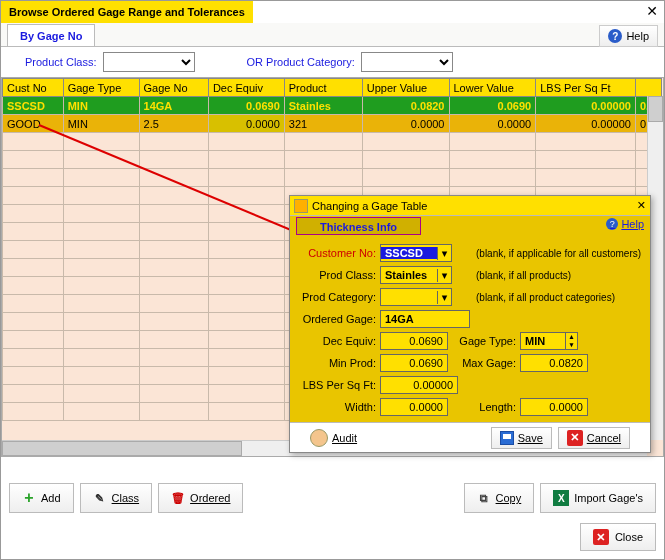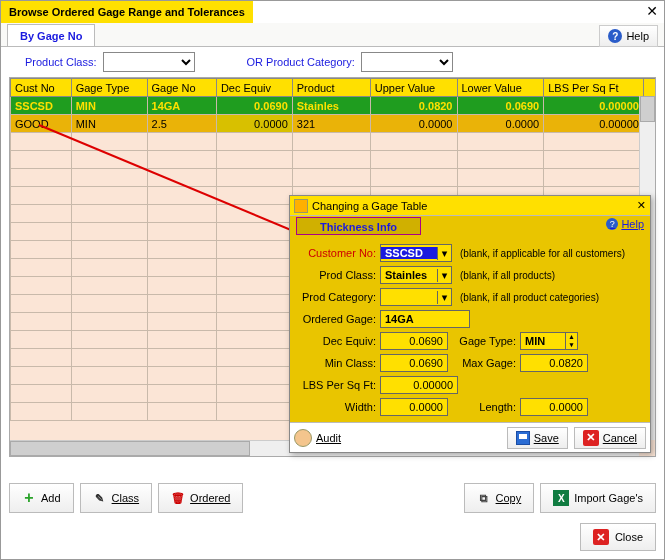--- a/index.html
+++ b/index.html
@@ -7,21 +7,21 @@
 .titlebar{height:22px;background:#fff;display:flex;align-items:center;position:relative}
 .titlebar .title{background:#ffe000;height:22px;line-height:22px;padding:0 8px;font-weight:700;color:#000}
 .titlebar .close-x{position:absolute;right:6px;top:2px;font-size:14px;cursor:pointer}
 .tabstrip{height:24px;display:flex;align-items:flex-end;background:#f9f9f7;border-bottom:1px solid #bbb;position:relative;padding-left:6px}
 .tab{height:22px;line-height:22px;padding:0 12px;border:1px solid #bbb;border-bottom:none;background:#fff;color:#1a1adf;font-weight:700}
 .helpbtn{position:absolute;right:6px;top:2px;height:22px;display:flex;align-items:center;gap:4px;border:1px solid #ccc;background:linear-gradient(#fff,#eee);padding:0 8px;cursor:pointer}
 .helpbtn .q{width:14px;height:14px;border-radius:50%;background:#2a5cc9;color:#fff;font-weight:700;display:flex;align-items:center;justify-content:center;font-size:10px}
 .filters{height:30px;display:flex;align-items:center;gap:6px;padding:0 24px;color:#1a1adf;background:#fff}
 .filters label{color:#1a1adf}
 .filters select{height:20px;border:1px solid #888;background:#fff;width:92px}
-.grid-wrap{margin:0 8px;border:1px solid #aaa;background:#fbe5d6;height:380px;overflow:hidden;position:relative}
+.grid-wrap{margin:0 0;border:1px solid #aaa;background:#fbe5d6;height:380px;overflow:hidden;position:relative}
 table.grid{border-collapse:collapse;width:660px;table-layout:fixed}
 table.grid th{background:#ffe000;border:1px solid #888;padding:2px 4px;text-align:left;color:#000;font-weight:400;height:18px;white-space:nowrap;overflow:hidden}
 table.grid td{border:1px solid #c8b9aa;padding:2px 4px;height:18px;white-space:nowrap;overflow:hidden}
 tr.sel td{background:#1f9d1f;color:#ffe000;font-weight:700}
 tr.norm td{background:#eab308;color:#000}
 tr.empty td{background:#fbe5d6}
 .num{text-align:right}
 .vscroll{position:absolute;right:0;top:18px;bottom:16px;width:16px;background:#efefef;border-left:1px solid #ccc}
 .vscroll .thumb{position:absolute;top:0;left:0;right:0;height:26px;background:#cfcfcf;border:1px solid #aaa}
 .hscroll{position:absolute;left:0;right:16px;bottom:0;height:16px;background:#efefef;border-top:1px solid #ccc}
@@ -47,24 +47,24 @@
 .dialog .dtab .t{height:18px;line-height:18px;background:#d0b000;color:#1a1adf;font-weight:700;padding:0 23px;border:1px solid #a08}
 .dialog .dtab .h{position:absolute;right:6px;top:2px;display:flex;align-items:center;gap:3px;color:#1a1adf;text-decoration:underline;cursor:pointer}
 .dialog .dtab .h .q{width:12px;height:12px;border-radius:50%;background:#2a5cc9;color:#fff;font-size:9px;display:flex;align-items:center;justify-content:center}
 .dbody{background:#e9c500;padding:6px 8px 4px}
 .frow{display:flex;align-items:center;height:22px}
 .frow label{width:82px;text-align:right;padding-right:4px;color:#000}
 .frow .val{height:18px;border:1px solid #666;background:#ffe000;padding:0 4px;display:flex;align-items:center}
 .frow .val.selwrap{background:#ffe000;width:72px;display:flex;padding:0}
 .frow .val.selwrap .inner{flex:1;background:#1a1adf;color:#fff;font-weight:700;padding:0 4px;display:flex;align-items:center}
 .frow .dd{width:14px;background:#ffe000;border-left:1px solid #666;display:flex;align-items:center;justify-content:center}
-.frow .hint{margin-left:8px;color:#000;font-size:10px}
+.frow .hint{margin-left:24px;color:#000;font-size:10px}
 .frow input{height:18px;border:1px solid #666;background:#ffe000;padding:0 4px;text-align:right;width:68px}
 .frow .lab2{width:72px;text-align:right;padding-right:4px}
-.dfoot{background:#fff;border-top:1px solid #bbb;height:30px;display:flex;align-items:center;padding:0 4px;gap:6px}
+.dfoot{background:#fff;border-top:1px solid #bbb;height:30px;display:flex;align-items:center;padding:0 20px;gap:6px}
 .dfoot .audit{display:flex;align-items:center;gap:4px;cursor:pointer}
 .dfoot .audit .face{width:18px;height:18px;border-radius:50%;background:#f4c58d;border:1px solid #996}
 .dfoot .sp{flex:1}
 .dfoot .sbtn{height:22px;display:flex;align-items:center;gap:4px;border:1px solid #bbb;background:linear-gradient(#fff,#eee);padding:0 8px;cursor:pointer}
 .disk{width:14px;height:14px;background:#2a6cd4;border:1px solid #1a4ca4;position:relative}
 .disk::after{content:"";position:absolute;left:2px;right:2px;top:2px;height:5px;background:#fff}
 svg.arrow{position:absolute;z-index:4;pointer-events:none}
 </style>
 </head>
 <body>
@@ -380,21 +380,21 @@
       <span class="lab2">Gage Type:</span>
       <div class="val" style="width:58px;font-weight:700;display:flex;padding:0">
           <div style="flex:1;padding:0 4px;display:flex;align-items:center">MIN</div>
           <div style="width:12px;display:flex;flex-direction:column;border-left:1px solid #666">
             <div style="flex:1;font-size:7px;text-align:center">▴</div>
             <div style="flex:1;font-size:7px;text-align:center">▾</div>
           </div>
         </div>
     </div>
     <div class="frow">
-      <label>Min Class:</label>
+      <label>Min Prod:</label>
       <input value="0.0690" style="">
       <span class="lab2">Max Gage:</span>
       <input value="0.0820" style="">
     </div>
     <div class="frow">
       <label>LBS Per Sq Ft:</label>
       <input style="width: 78px;" value="0.00000">
     </div>
     <div class="frow">
       <label>Width:</label>

